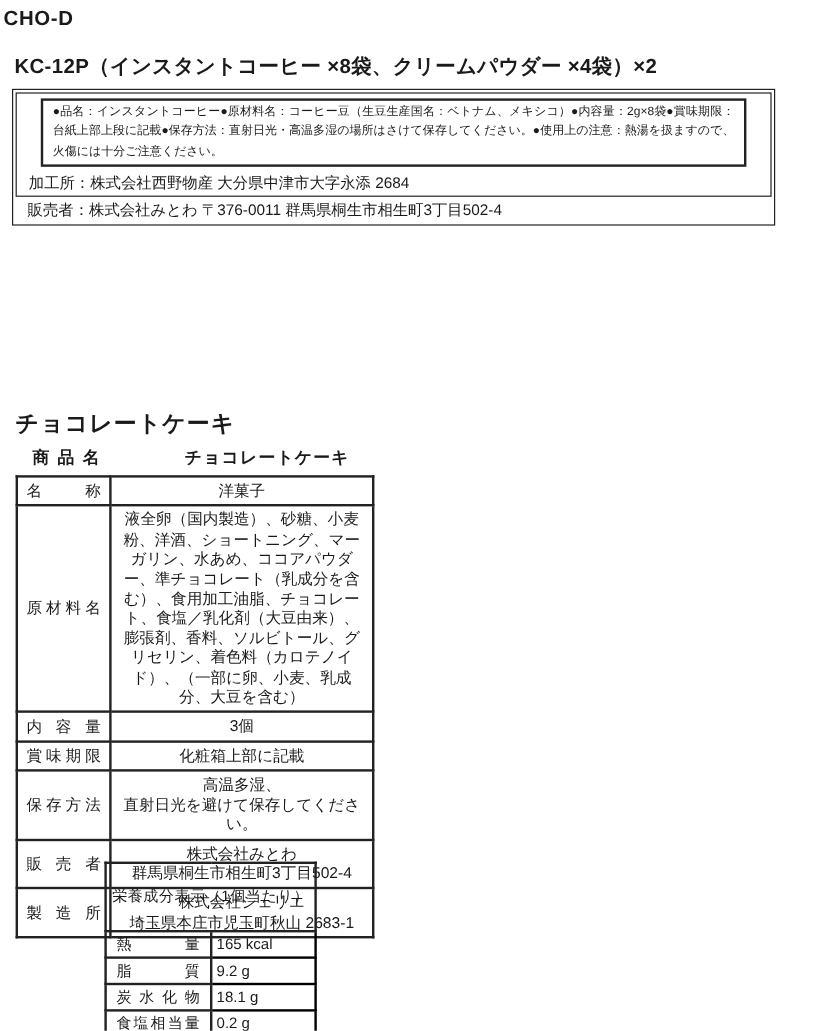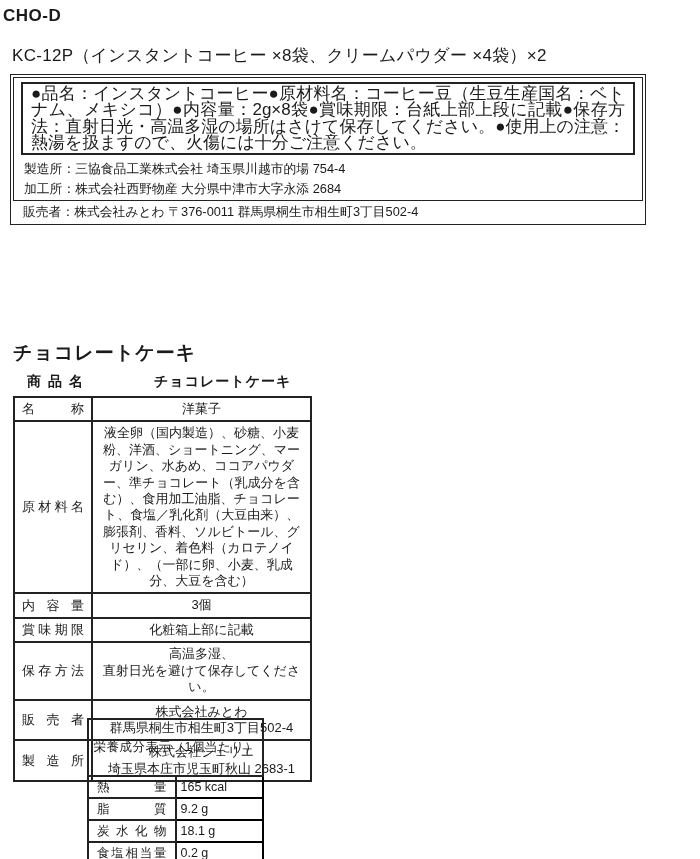--- a/index.html
+++ b/index.html
@@ -7,31 +7,31 @@
     width:700px; height:859px; background:#ffffff; position:relative;
     font-family:"Liberation Sans", sans-serif; color:#1a1a1a;
     overflow:hidden;
   }
   .code {
     position:absolute; top:6px; left:3px;
     font-size:17px; font-weight:bold; letter-spacing:.5px;
   }
   .set-title {
     position:absolute; top:44px; left:12px;
-    font-size:17px; font-weight:normal; letter-spacing:.3px; white-space:nowrap;
+    font-size:17px; font-weight:bold; letter-spacing:.3px; white-space:nowrap;
   }
   
   .outer-box {
     position:absolute; top:74px; left:10px; width:636px;
     border:1.5px solid #222; padding:2px; box-sizing:border-box;
   }
   .middle-box { border:1.5px solid #222; }
   .item-box {
-    border:2px solid #222; margin:4px 7px; padding:2px 8px;
-    font-size:17px; line-height:16.3px; text-align:justify;
+    border:2px solid #222; margin:4px 20px; padding:2px 8px;
+    font-size:10px; line-height:16.3px; text-align:justify;
   }
   .item-box p { margin:0; }
   .info-line { padding:2px 10px; font-size:12.8px; line-height:16.3px; }
   .seller-line { padding:3px 10px 2px; font-size:12.8px; line-height:16.3px; }
 
   
   .cake-section { position:absolute; top:340px; left:13px; width:324px; }
   .cake-heading { margin:0 0 7px 0; font-size:19px; font-weight:bold; letter-spacing:1px; }
   .pn-row { font-size:14px; font-weight:bold; margin:0 0 5px 14px; }
   .pn-label { display:inline-block; width:56px; text-align:justify; text-align-last:justify; }
@@ -67,21 +67,20 @@
 <body>
 
 <div class="code">CHO-D</div>
 <div class="set-title">KC-12P（インスタントコーヒー ×8袋、クリームパウダー ×4袋）×2</div>
 
 <div class="outer-box">
   <div class="middle-box">
     <div class="item-box">
       <p>●品名：インスタントコーヒー●原材料名：コーヒー豆（生豆生産国名：ベトナム、メキシコ）●内容量：2g×8袋●賞味期限：台紙上部上段に記載●保存方法：直射日光・高温多湿の場所はさけて保存してください。●使用上の注意：熱湯を扱ますので、火傷には十分ご注意ください。</p>
     </div>
-    <div class="info-line">製造所：三協食品工業株式会社 埼玉県川越市的場 754-4</div>
     <div class="info-line">加工所：株式会社西野物産 大分県中津市大字永添 2684</div>
   </div>
   <div class="seller-line">販売者：株式会社みとわ 〒376-0011 群馬県桐生市相生町3丁目502-4</div>
 </div>
 
 <div class="cake-section">
   <h2 class="cake-heading">チョコレートケーキ</h2>
   <div class="pn-row">
     <span class="pn-label">商品名</span><span class="pn-value">チョコレートケーキ</span>
   </div>

